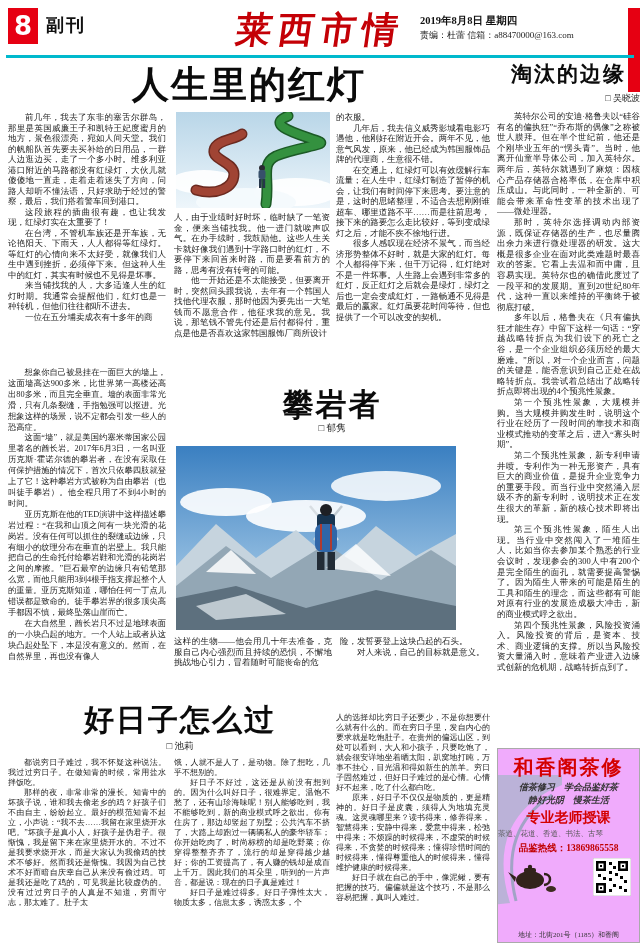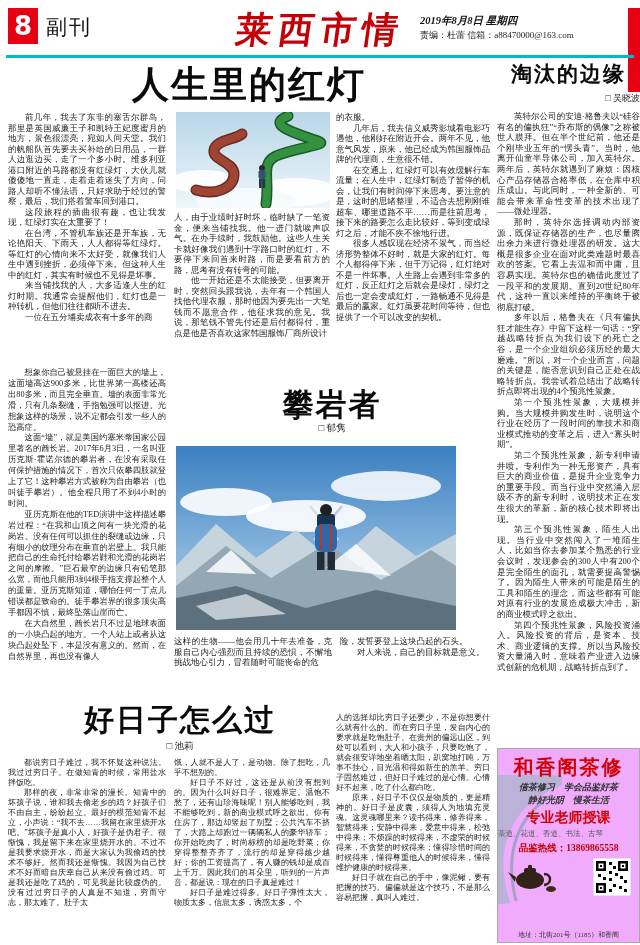--- a/index.html
+++ b/index.html
@@ -3,26 +3,26 @@
 <meta charset="utf-8">
 <style>
   html,body{margin:0;padding:0;background:#e8e8e8;}
   #page{position:relative;width:640px;height:945px;background:#ffffff;margin:0 auto;
         font-family:"Liberation Serif","DejaVu Serif",serif;color:#1c1c1c;overflow:hidden;}
   
   .pagenum{position:absolute;left:8px;top:8px;width:30px;height:36px;background:#e60012;
            color:#fff;font-family:"DejaVu Sans",sans-serif;font-weight:bold;font-size:26px;
            line-height:36px;text-align:center;}
   .section-label{position:absolute;left:46px;top:13px;font-family:"DejaVu Sans",sans-serif;
-           font-weight:normal;font-size:21px;letter-spacing:2px;color:#111;}
+           font-weight:bold;font-size:18px;letter-spacing:2px;color:#111;}
   .masthead{position:absolute;left:200px;top:6px;width:240px;text-align:center;
            color:#c40006;font-weight:900;font-size:36px;letter-spacing:6px;
            transform:skewX(-8deg);font-family:"Liberation Serif",serif;}
   .hdr-info{position:absolute;left:420px;top:14px;width:200px;line-height:14px;}
-  .hdr-date{font-size:10.5px;font-weight:bold;color:#111;font-style:italic;}
+  .hdr-date{font-size:10.5px;font-weight:bold;color:#111;}
   .hdr-editor{font-size:9px;color:#222;}
   .hdr-redbar{position:absolute;left:628px;top:8px;width:12px;height:84px;background:#e60012;}
   .teal-rule{position:absolute;left:6px;top:55px;width:628px;height:3px;background:#00b9cd;}
   
   .h-title{position:absolute;text-align:center;font-weight:900;color:#0b0b0b;
            font-family:"Liberation Serif",serif;letter-spacing:2px;}
   .h-author{position:absolute;text-align:center;font-size:9.5px;color:#222;}
   
   .col{position:absolute;text-align:justify;font-size:8.5px;line-height:10.5px;overflow:hidden;}
   .col p{margin:0;text-indent:2em;}

